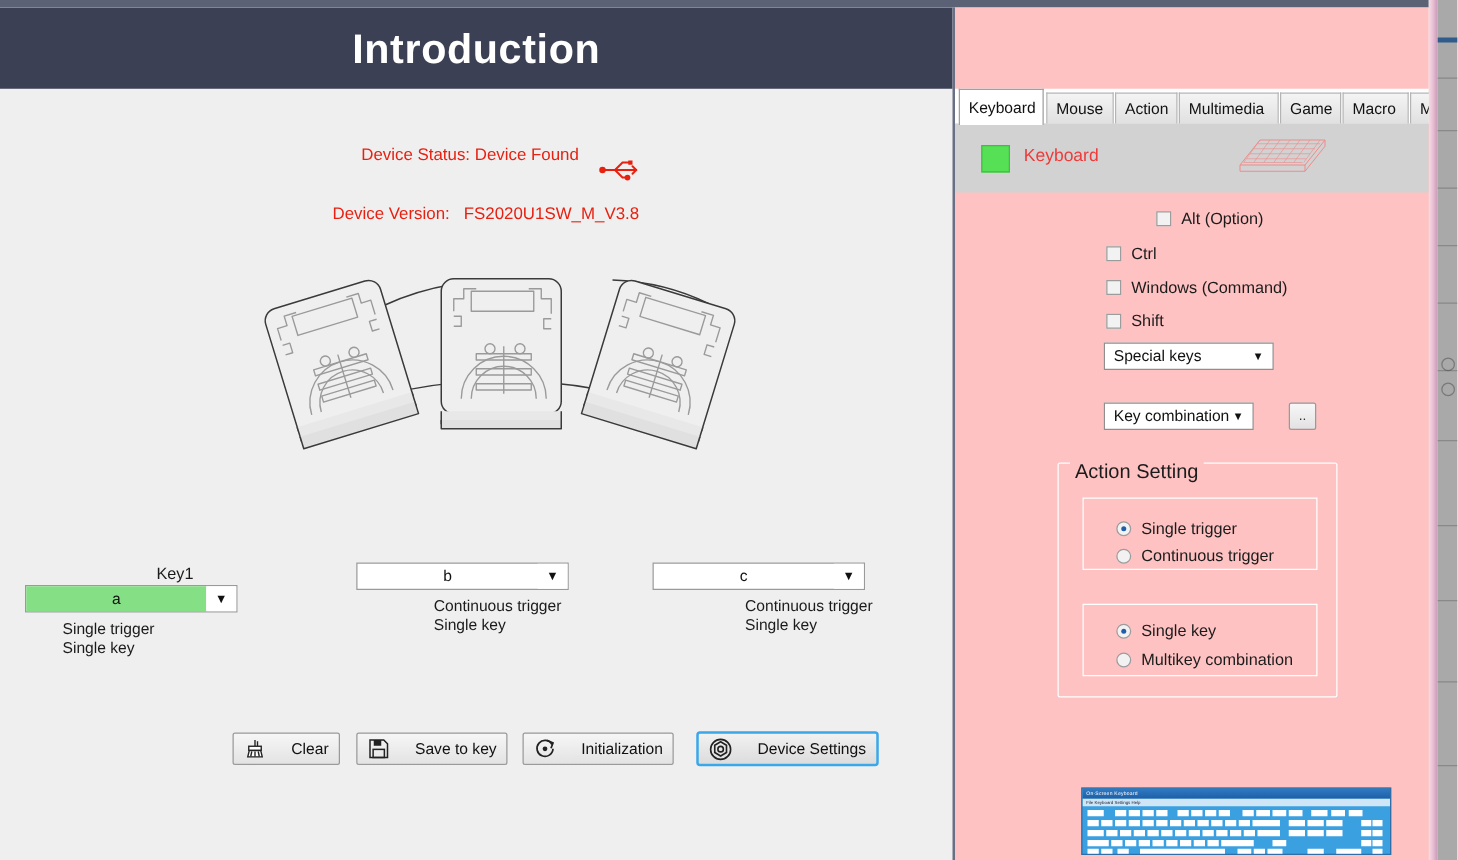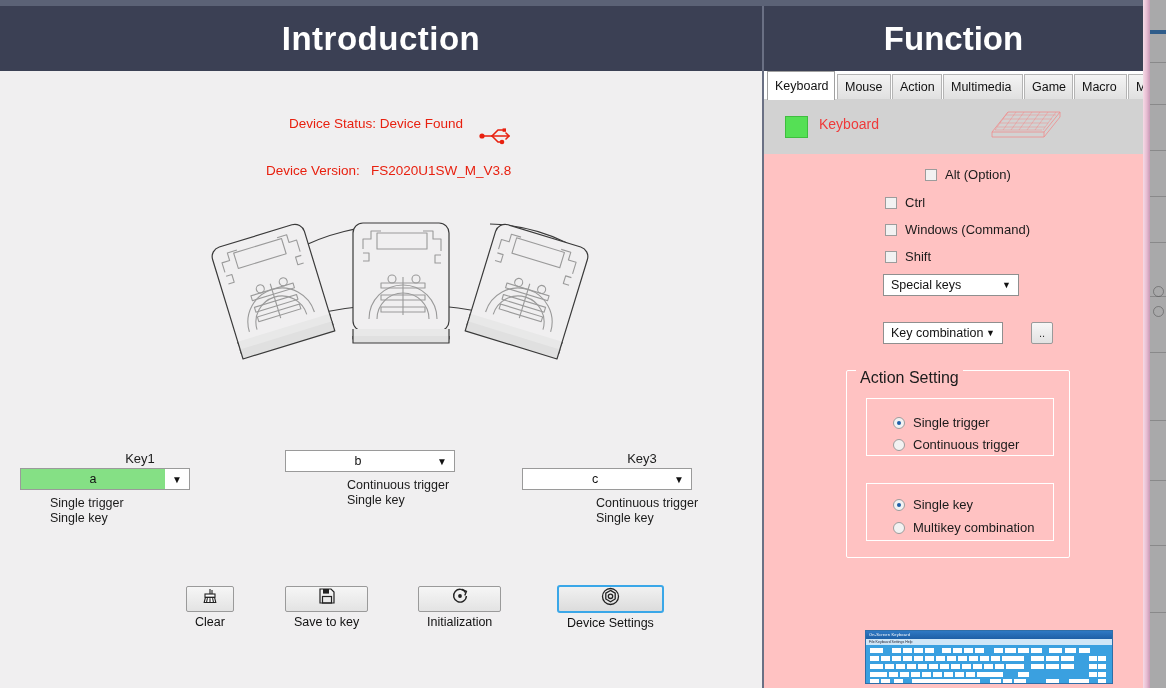--- a/index.html
+++ b/index.html
@@ -77,22 +77,22 @@
   #key1 .key-desc, #key2 .key-desc, #key3 .key-desc{padding-left:30px;}
   #key2 .key-desc{padding-left:62px;}
   #key3 .key-desc{padding-left:74px;}
 
   
   #btn-row{position:absolute;left:0;top:578px;width:762px;height:40px;}
   .wbtn{
     position:absolute;height:26px;box-sizing:border-box;
     border:1px solid #9a9a9a;border-radius:2px;
     background:linear-gradient(to bottom,#f6f6f6,#e3e3e3);
-    display:flex;align-items:center;gap:10px;padding:0 8px;
-    font-size:12.5px;color:#111;white-space:nowrap;flex-direction:column;
+    display:flex;align-items:center;gap:20px;padding:0 8px;
+    font-size:12.5px;color:#111;white-space:nowrap;
   }
   .wbtn.focused{
     border:2px solid #3aa7e8;border-radius:3px;height:28px;
     background:linear-gradient(to bottom,#f1f1f1,#dcdcdc);
   }
   .wbtn svg{flex:0 0 auto;}
   #btn-clear{left:186px;top:2px;}
   #btn-save{left:285px;top:2px;}
   #btn-init{left:418px;top:2px;}
   #btn-devset{left:557px;top:1px;}
@@ -342,21 +342,20 @@
         <span class="val">b</span>
         <span class="arrow">▼</span>
       </div>
       <div class="key-desc">
         <div>Continuous trigger</div>
         <div>Single key</div>
       </div>
     </div>
 
     <div class="key-group" id="key3">
-      <div class="key-label">Key3</div>
       <div class="combo" style="width:170px">
         <span class="val">c</span>
         <span class="arrow">▼</span>
       </div>
       <div class="key-desc">
         <div>Continuous trigger</div>
         <div>Single key</div>
       </div>
     </div>
 
@@ -410,23 +409,20 @@
         <span>Device Settings</span>
       </div>
 
     </div>
   </div>
 
   <div id="panel-divider"></div>
 
   <div id="right-panel">
 
-    <div id="right-header">
-      <div class="title">Function</div>
-    </div>
 
     <div id="tabstrip">
       <div class="tab active" style="left:3px;width:68px">Keyboard</div>
       <div class="tab" style="left:73px;width:54px">Mouse</div>
       <div class="tab" style="left:128px;width:50px">Action</div>
       <div class="tab" style="left:179px;width:80px">Multimedia</div>
       <div class="tab" style="left:260px;width:49px">Game</div>
       <div class="tab" style="left:310px;width:53px">Macro</div>
       <div class="tab" style="left:364px;width:42px">MIDI</div>
     </div>

